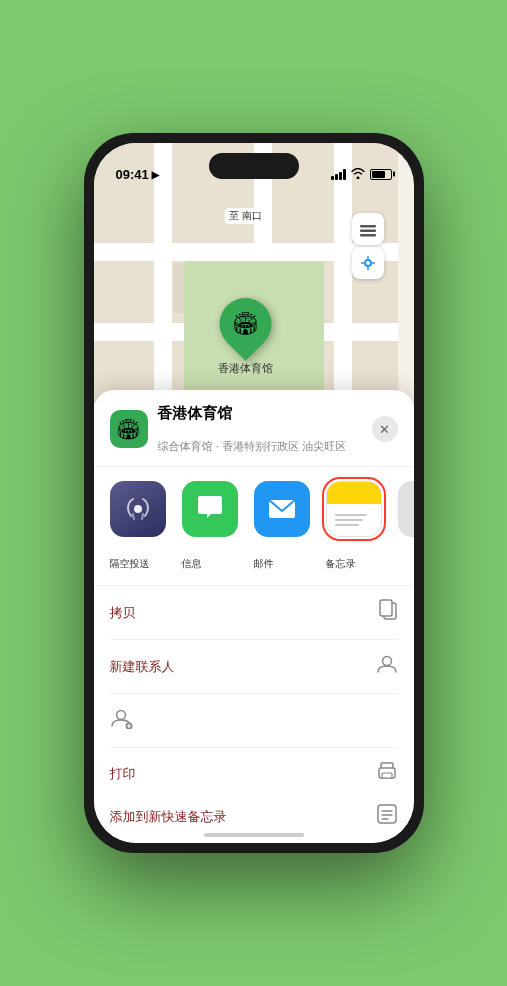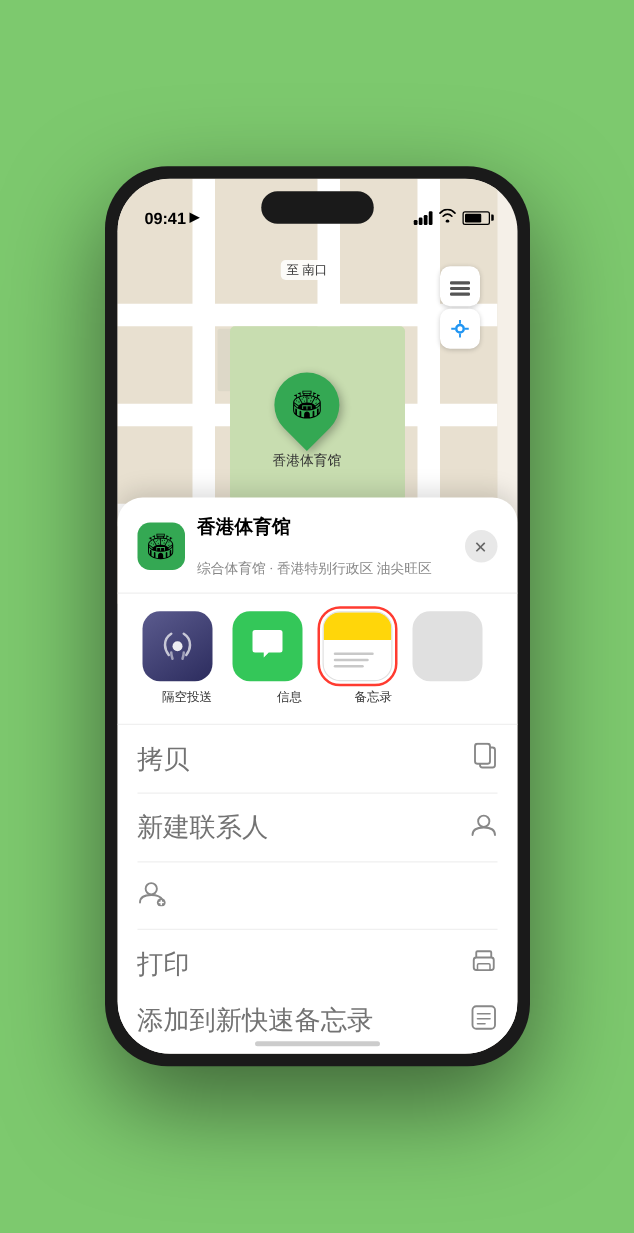--- a/index.html
+++ b/index.html
@@ -279,21 +279,20 @@
     .venue-name {
       font-size: 15px;
       font-weight: 600;
       color: #000;
     }
 
     .venue-subtitle {
       font-size: 11px;
       color: #888;
       margin-top: 16px;
-      font-family: Liberation Serif, serif;
     }
 
     .close-btn {
       width: 26px;
       height: 26px;
       background: #e8e8e8;
       border-radius: 50%;
       display: flex;
       align-items: center;
       justify-content: center;
@@ -309,22 +308,22 @@
       gap: 12px;
       padding: 14px 16px;
       overflow-x: auto;
       scrollbar-width: none;
       border-bottom: 1px solid #f0f0f0;
     }
 
     .share-item {
       display: flex;
       flex-direction: column;
-      align-items: flex-end;
-      gap: 6px;
+      align-items: flex-start;
+      gap: 20px;
       min-width: 60px;
       cursor: pointer;
     }
 
     .share-icon {
       width: 56px;
       height: 56px;
       border-radius: 14px;
       display: flex;
       align-items: center;
@@ -363,22 +362,22 @@
       padding: 13px 0;
       border-bottom: 1px solid #f0f0f0;
       cursor: pointer;
     }
 
     .action-item:last-child {
       border-bottom: none;
     }
 
     .action-label {
-      font-size: 21px;
-      color: #737373;
+      font-size: 13px;
+      color: #7f1d1d;
     }
 
     .action-icon {
       font-size: 18px;
       color: #666;
     }
 
     
     .home-indicator {
       position: absolute;
@@ -503,20 +502,29 @@
 
         <div class="share-item">
           <div class="share-icon share-icon-messages">
             <svg width="34" height="34" viewBox="0 0 34 34">
               <path d="M5 6 Q5 4 7 4 L27 4 Q29 4 29 6 L29 20 Q29 22 27 22 L18 22 L14 26 L14 22 L7 22 Q5 22 5 20 Z" fill="white"></path>
             </svg>
           </div>
           <span class="share-label">信息</span>
         </div>
 
+        <div class="share-item">
+          <div class="share-icon share-icon-mail">
+            <svg width="34" height="34" viewBox="0 0 34 34">
+              <rect x="4" y="8" width="26" height="18" rx="2" fill="white"></rect>
+              <polyline points="4,8 17,19 30,8" stroke="#2196f3" stroke-width="2" fill="none"></polyline>
+            </svg>
+          </div>
+          <span class="share-label">邮件</span>
+        </div>
 
         <div class="share-item">
           <div class="share-icon share-icon-notes share-icon-selected">
             <div style="display:flex; flex-direction:column; width:100%; height:100%; border-radius:14px; overflow:hidden;">
               <div style="height:40%; background:#ffd60a;"></div>
               <div style="flex:1; background:white; display:flex; flex-direction:column; justify-content:center; padding:0 8px; gap:3px;">
                 <div style="height:2px; background:#c8c8c8; border-radius:1px; width:32px;"></div>
                 <div style="height:2px; background:#c8c8c8; border-radius:1px; width:28px;"></div>
                 <div style="height:2px; background:#c8c8c8; border-radius:1px; width:24px;"></div>
               </div>

